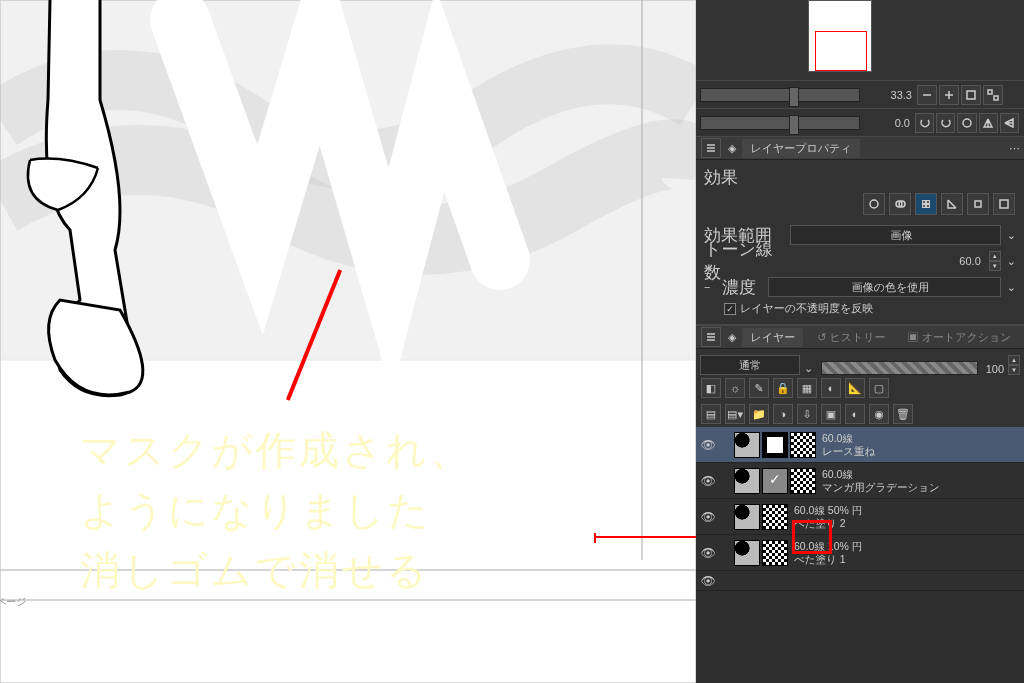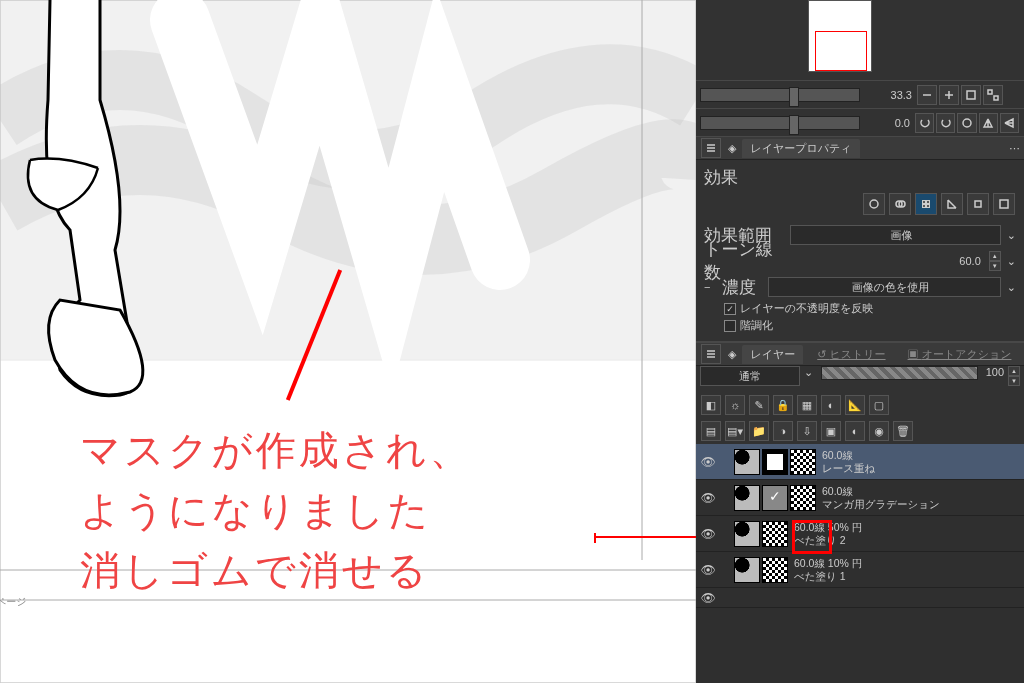--- a/index.html
+++ b/index.html
@@ -1,52 +1,52 @@
 <!DOCTYPE html>
 <html><head>
 <meta charset="utf-8">
 <style>
   * { margin:0; padding:0; box-sizing:border-box; font-family:"Hiragino Kaku Gothic Pro","Meiryo",sans-serif; }
   body { background:#2b2b2b; width:1024px; height:683px; overflow:hidden; position:relative; color:#ccc; font-size:11px; }
   .canvas { position:absolute; left:0; top:0; width:842px; height:683px; background:#e9e9e9; }
   .canvas-art { position:absolute; left:0; top:0; width:696px; height:683px; background:#fff; }
   .page-label { position:absolute; left:-4px; top:595px; font-size:10px; color:#888; writing-mode:horizontal-tb; }
-  .annot { position:absolute; left:80px; top:420px; width:560px; color:#ef4444; font-size:40px; line-height:1.5; letter-spacing:3px; font-weight:400; }
+  .annot { position:absolute; left:80px; top:420px; width:560px; color:#fef9c3; font-size:40px; line-height:1.5; letter-spacing:3px; font-weight:400; }
   .annot-slash { position:absolute; left:312px; top:265px; width:4px; height:140px; background:#ff0000; transform:rotate(22deg); }
   .annot-line { position:absolute; left:596px; top:536px; width:192px; height:0; border-top:2px solid #ff0000; }
   .annot-line::before { content:""; position:absolute; left:-2px; top:-5px; width:2px; height:10px; background:#ff0000; }
   .annot-box { position:absolute; left:792px; top:520px; width:40px; height:34px; border:3px solid #ff0000; z-index:50; }
   .panels { position:absolute; left:696px; top:0; width:328px; height:683px; background:#323232; display:flex; flex-direction:column;border-radius:23px; }
   .navigator { height:80px; position:relative; background:#323232; }
   .nav-thumb { position:absolute; left:112px; top:0; width:64px; height:72px; background:#fff; border:1px solid #555; }
   .nav-thumb::after { content:""; position:absolute; left:6px; top:30px; width:50px; height:38px; border:1px solid #ff0000; }
   .zoom-row { display:flex; align-items:center; height:28px; padding:0 4px; border-top:1px solid #484848; }
   .zoom-slider { flex:0 0 160px; height:14px; background:linear-gradient(90deg,#555,#555); margin-right:6px; position:relative; border:1px solid #222; }
   .zoom-slider::after { content:""; position:absolute; left:88px; top:-2px; width:8px; height:18px; background:#666; border:1px solid #222; }
   .zoom-val { width:46px; text-align:right; margin-right:4px; }
   .iconbtn { width:20px; height:20px; display:inline-flex; align-items:center; justify-content:center; border:1px solid #555; background:#3a3a3a; margin:0 1px; cursor:pointer; }
   .iconbtn svg { width:12px; height:12px; }
   .panel-tab { display:flex; align-items:center; height:24px; background:#3a3a3a; border-top:1px solid #484848; border-bottom:1px solid #222; padding:0 4px; gap:6px; }
   .tab-active { background:#454545; padding:2px 8px; border-radius:2px 2px 0 0; }
-  .tab-inactive { color:#888; padding:2px 8px;text-decoration:underline; }
+  .tab-inactive { color:#888; padding:2px 8px; }
   .prop-body { padding:6px 8px; }
   .prop-section { font-size:17px; margin-bottom:4px; }
   .effect-icons { display:flex; justify-content:flex-end; gap:2px; margin:4px 0 8px 0; }
   .effect-icons .iconbtn { width:22px; height:22px; }
   .effect-icons .selected { background:#1a4a6e; }
   .prop-row { display:flex; align-items:center; height:24px; gap:6px; margin:2px 0; }
   .prop-label { width:80px; font-size:17px; }
   .prop-field { flex:1; height:20px; background:#2a2a2a; border:1px solid #555; display:flex; align-items:center; justify-content:center; font-size:11px;padding-left:12px; }
   .prop-num { width:54px; text-align:right; padding-right:2px; }
   .spin { width:12px; height:20px; display:flex; flex-direction:column; }
   .spin span { flex:1; border:1px solid #555; background:#3a3a3a; font-size:6px; text-align:center; line-height:8px; }
   .chk { display:flex; align-items:center; gap:4px; margin:2px 0 2px 20px; font-size:11px; }
   .chk-box { width:12px; height:12px; border:1px solid #888; background:#2a2a2a; display:inline-flex; align-items:center; justify-content:center; font-size:9px; }
   .layers-panel { flex:1; display:flex; flex-direction:column; border-top:1px solid #484848; }
-  .layer-opts { display:flex; align-items:flex-start; height:26px; padding:0 4px; gap:4px; }
+  .layer-opts { display:flex; align-items:flex-end; height:26px; padding:0 4px; gap:4px; }
   .dropdown { flex:0 0 100px; height:20px; background:#2a2a2a; border:1px solid #555; display:flex; align-items:center; justify-content:center; font-size:11px; }
   .opacity-bar { flex:1; height:14px; background:repeating-linear-gradient(45deg,#666 0 4px,#888 4px 8px); margin:0 4px; border:1px solid #222; }
   .layer-icons-row { display:flex; align-items:center; height:26px; padding:0 4px; gap:2px; flex-wrap:wrap; }
   .layer-icons-row .iconbtn { width:20px; height:20px; }
   .layer-list { flex:1; overflow:hidden; background:#2f2f2f; }
   .layer-row { display:flex; align-items:center; height:36px; border-bottom:1px solid #222; padding:0 2px; gap:2px; }
   .layer-row.selected { background:#4a5a72; }
   .eye { width:20px; text-align:center; font-size:12px; color:#ccc; cursor:pointer; }
   .thumb { width:26px; height:26px; background:#fff; border:1px solid #000; flex-shrink:0; }
   .thumb.mask { background:#000; display:flex; align-items:center; justify-content:center; }
@@ -222,24 +222,20 @@
     <div class="prop-row">
       <span style="width:12px">−</span>
       <span class="prop-label" style="width:40px">濃度</span>
       <div class="prop-field">画像の色を使用</div>
       <span>⌄</span>
     </div>
     <div class="chk">
       <span class="chk-box">✓</span>
       <span>レイヤーの不透明度を反映</span>
     </div>
-    <div class="chk">
-      <span class="chk-box"></span>
-      <span>階調化</span>
-    </div>
   </div>
 
   <div class="layers-panel">
     <div class="panel-tab">
       <span class="iconbtn">
           <svg viewBox="0 0 12 12">
             <line x1="2" y1="3" x2="10" y2="3"></line>
             <line x1="2" y1="6" x2="10" y2="6"></line>
             <line x1="2" y1="9" x2="10" y2="9"></line>
           </svg>

